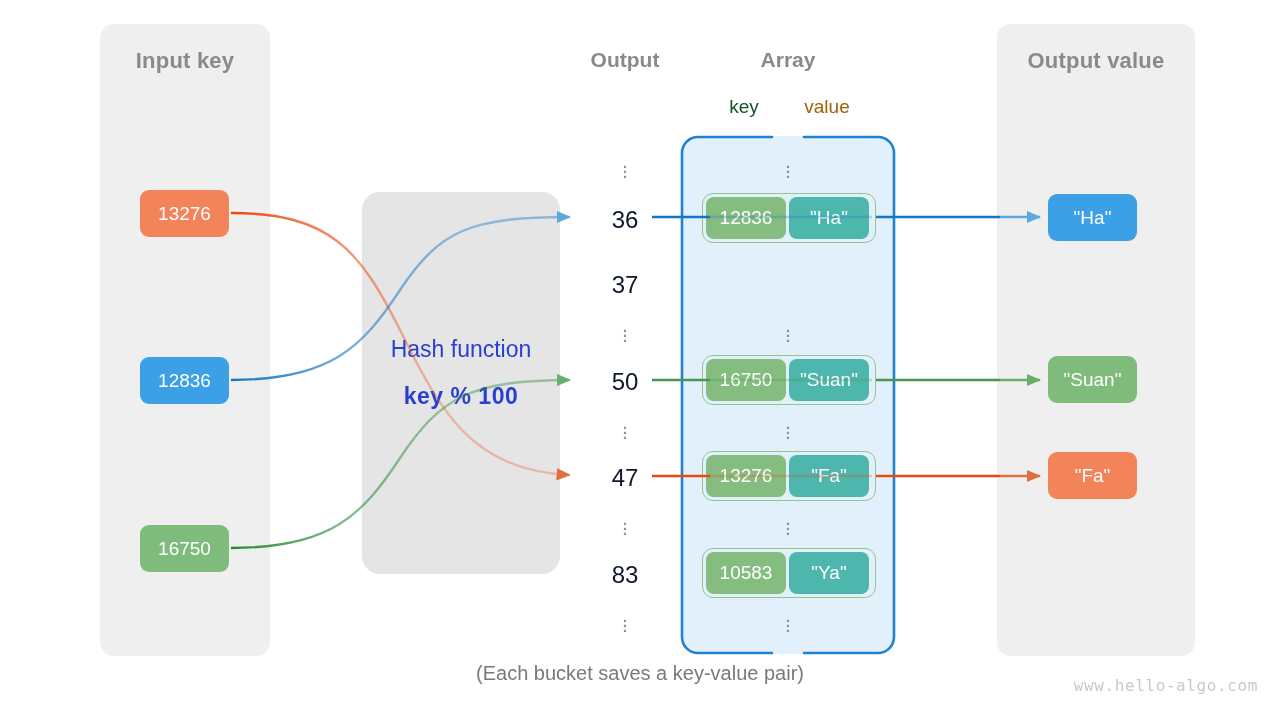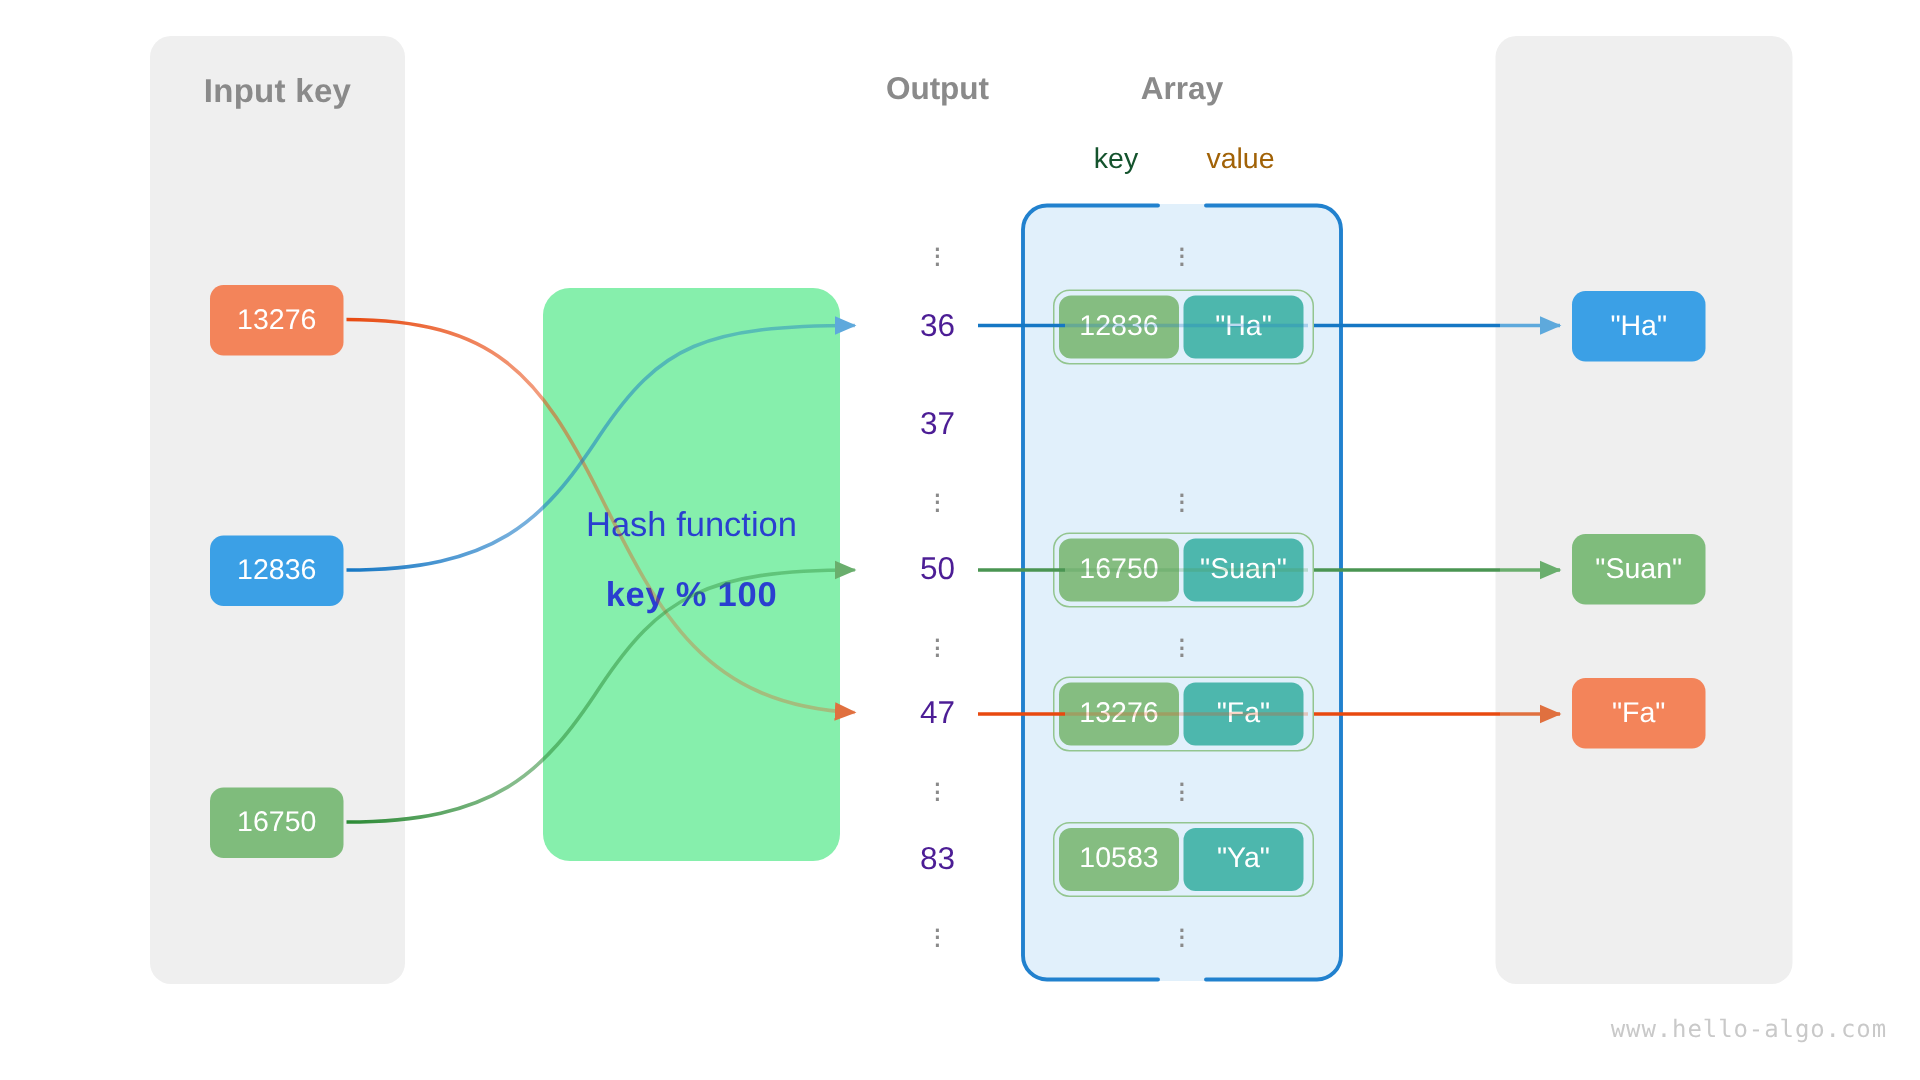--- a/index.html
+++ b/index.html
@@ -36,21 +36,21 @@
   }
   .sub-head{
     position:absolute;font-size:19px;text-align:center;
   }
   .sub-head.key{color:#14532d;}
   .sub-head.value{color:#a16207;}
 
   
   #hashbox{
     position:absolute;left:362px;top:192px;width:198px;height:382px;
-    background:#86efac;border-radius:18px;
+    background:#e5e5e5;border-radius:18px;
   }
   .hash-line{
     position:absolute;width:100%;text-align:center;color:#2a3fd0;
     white-space:nowrap;
   }
   #hash-l1{top:144px;font-size:23px;}
   #hash-l2{top:191px;font-size:23px;font-weight:bold;letter-spacing:.5px;}
 
   
   #arraybox{
@@ -68,21 +68,21 @@
     display:flex;align-items:center;justify-content:center;
     height:100%;border-radius:8px;color:#fff;font-size:19px;
     white-space:nowrap;box-sizing:border-box;
   }
   .cell.k{background:#85bd81;width:80px;}
   .cell.v{background:#4db7ad;width:80px;margin-left:3px;}
 
   
   .idx{
     position:absolute;width:60px;text-align:center;
-    font-size:21px;color:#4c1d95;
+    font-size:24px;color:#0f172a;
   }
   .vdots{
     position:absolute;width:60px;text-align:center;
     font-size:21px;color:#8a8a8a;line-height:5px;letter-spacing:0;
   }
   .vdots b{display:block;font-weight:normal;}
 
   
   .adots{
     position:absolute;width:212px;text-align:center;
@@ -194,25 +194,27 @@
       <b>.</b>
     </div>
   <div class="idx" style="left:595px;top:561px;">83</div>
   <div class="vdots" style="left:595px;top:612px;">
     <b>.</b>
       <b>.</b>
       <b>.</b>
     </div>
 
   <div class="panel" id="output-panel" style="left:997px;top:24px;width:198px;height:632px;"></div>
+  <div class="panel-title" style="left:997px;top:48px;width:198px;">Output value</div>
 
   <div class="pill blue" style="left:1048px;top:194px;width:89px;height:47px;">"Ha"</div>
   <div class="pill green" style="left:1048px;top:356px;width:89px;height:47px;">"Suan"</div>
   <div class="pill orange" style="left:1048px;top:452px;width:89px;height:47px;">"Fa"</div>
 
+  <div id="caption">(Each bucket saves a key-value pair)</div>
   <div id="watermark">www.hello-algo.com</div>
 
   <svg class="overlay" viewBox="0 0 1280 720" xmlns="http://www.w3.org/2000/svg">
     <defs>
 
       <linearGradient id="gOrange" x1="0" y1="0" x2="1" y2="0">
         <stop offset="0" stop-color="#e8490f" stop-opacity="1"></stop>
         <stop offset="0.30" stop-color="#e8490f" stop-opacity="0.62"></stop>
         <stop offset="0.62" stop-color="#e8490f" stop-opacity="0.30"></stop>
         <stop offset="1" stop-color="#e8490f" stop-opacity="0.30"></stop>

